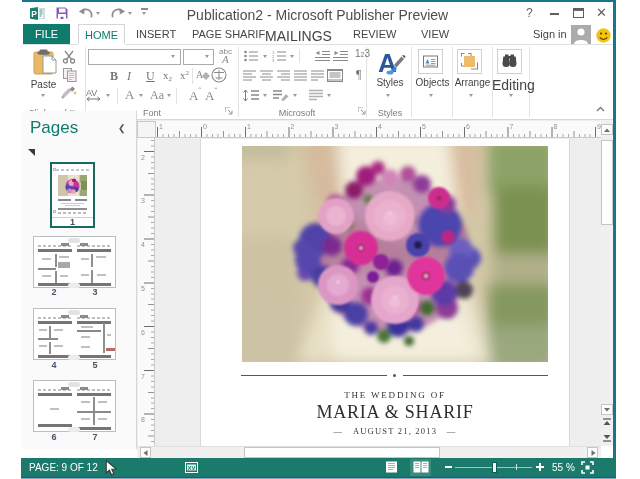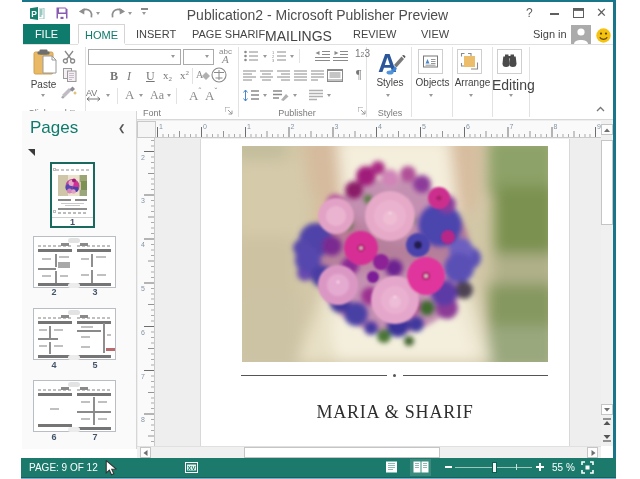--- a/index.html
+++ b/index.html
@@ -225,21 +225,21 @@
   <div class="dd" style="left:241px;top:50px;"></div>
   <svg class="a" style="left:250px;top:45px;" width="18" height="13" viewBox="0 0 18 13">
     <path d="M1 2 h9 M1 5.5 h9 M1 9 h6" stroke="#8a8a8a" stroke-width="1.4"></path>
     <path d="M9 11 L14 5 L16.5 7.5 L11.5 12 Z" fill="#b0b0b0"></path>
   </svg>
   <div class="dd" style="left:271px;top:50px;"></div>
   <svg class="a" style="left:287px;top:45px;" width="15" height="12" viewBox="0 0 15 12">
       <path d="M0 1.5 h14 M0 4.5 h14 M0 7.5 h14 M0 10.5 h8" stroke="#b0b0b0" stroke-width="1.6"></path>
     </svg>
   <div class="dd" style="left:305px;top:50px;"></div>
-  <div class="glabel" style="left:240px;top:64px;width:70px;">Publisher</div>
+  <div class="glabel" style="left:240px;top:64px;width:70px;">Microsoft</div>
   <svg class="a" style="left:336px;top:63px;" width="8" height="8" viewBox="0 0 8 8">
       <path d="M0 0 h5 M0 0 v5 M3 3 l4 4 M7 3.6 v3.4 h-3.4" stroke="#9a9a9a" fill="none"></path>
     </svg>
 
   <svg class="a" style="left:354px;top:4px;" width="30" height="30" viewBox="0 0 30 30">
     <text x="2" y="24" font-size="26" font-weight="bold" fill="#2b579a" font-family="Liberation Sans">A</text>
     <path d="M18 17 L25.5 8.5 L28 11 L20.5 19.5 Z" fill="#7a7a7a"></path>
     <path d="M26 7.5 L28.8 10.3 L29.5 8.5 L28 7 Z" fill="#555"></path>
     <path d="M18.5 18 C17 22 14.5 22.5 12.5 24.5 C16.5 25.5 20 24 20.8 20.3 Z" fill="#3f83d2"></path>
     <ellipse cx="14" cy="24.5" rx="3.5" ry="2" fill="#5094da"></ellipse>
@@ -680,21 +680,23 @@
       <circle cx="148" cy="67" r="1.3" fill="#f8dcea"></circle>
       <circle cx="96" cy="136" r="1.3" fill="#f8dcea"></circle>
       <circle cx="153" cy="151" r="1.3" fill="#f8dcea"></circle>
     </g>
   </svg>
 
   <div class="a" style="left:104px;top:255px;width:146px;height:1px;background:#555;"></div>
   <div class="a" style="left:256px;top:254px;width:3px;height:3px;border-radius:50%;background:#555;"></div>
   <div class="a" style="left:266px;top:255px;width:145px;height:1px;background:#555;"></div>
 
+  <div class="a" style="left:108px;top:270px;width:300px;text-align:center;font-family:'Liberation Serif',serif;font-size:9px;letter-spacing:1.8px;color:#333;">THE WEDDING OF</div>
   <div class="a" style="left:108px;top:282px;width:300px;text-align:center;font-family:'Liberation Serif',serif;font-size:18px;letter-spacing:0.8px;color:#2e2e2e;">MARIA &amp; SHARIF</div>
+  <div class="a" style="left:108px;top:306px;width:300px;text-align:center;font-family:'Liberation Serif',serif;font-size:8.5px;letter-spacing:1.2px;color:#3a3a3a;">— AUGUST 21, 2013 —</div>
 </div>
 
 <div class="a" style="left:137px;top:446px;width:464px;height:12px;background:#f0f0f0;border-top:1px solid #e0e0e0;">
   <div class="a" style="left:3px;top:0px;width:11px;height:11px;background:#fdfdfd;border:1px solid #c5c5c5;"></div>
   <svg class="a" style="left:6px;top:3px;" width="5" height="6" viewBox="0 0 5 6">
       <path d="M4.5 0 L0.5 3 L4.5 6 Z" fill="#6e6e6e"></path>
     </svg>
   <div class="a" style="left:107px;top:0px;width:196px;height:11px;background:#fff;border:1px solid #c5c5c5;"></div>
   <div class="a" style="left:450px;top:0px;width:11px;height:11px;background:#fdfdfd;border:1px solid #c5c5c5;"></div>
   <svg class="a" style="left:454px;top:3px;" width="5" height="6" viewBox="0 0 5 6">

